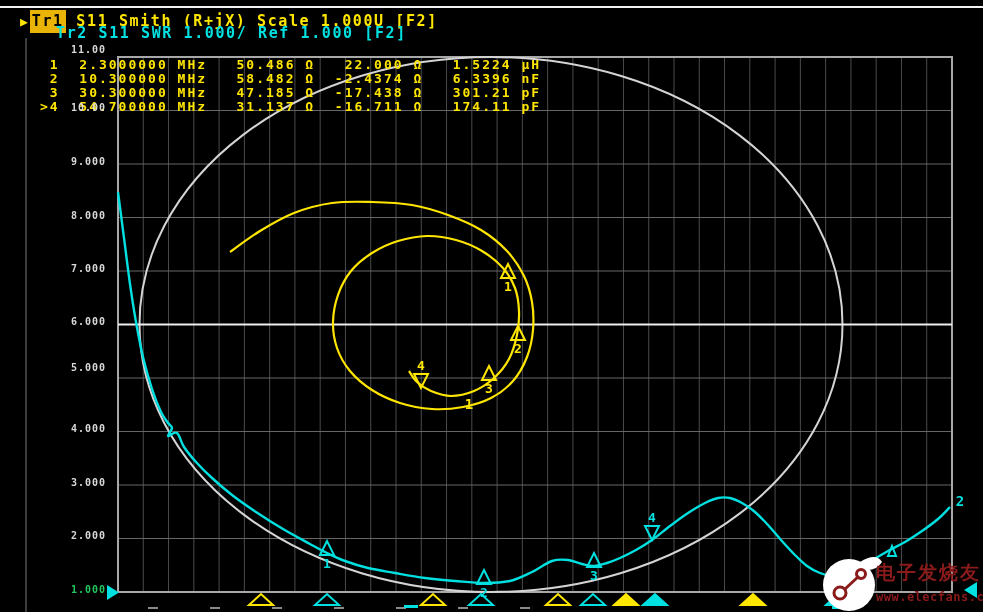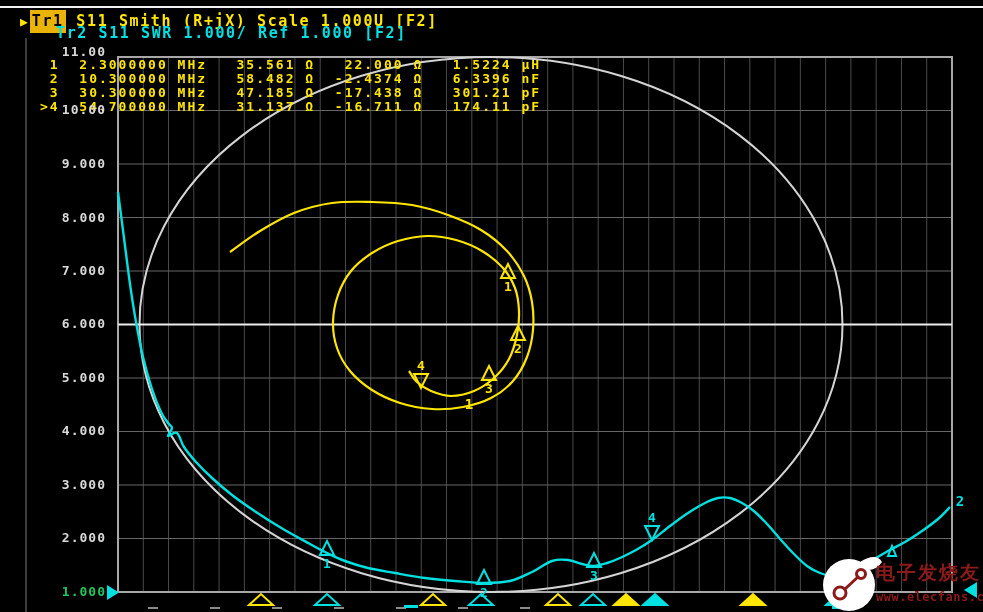--- a/index.html
+++ b/index.html
@@ -8,21 +8,21 @@
   #screen{position:absolute;left:0;top:0;width:983px;height:612px;background:#000;}
   #chart-svg{position:absolute;left:0;top:0;}
   .title-row{position:absolute;display:flex;align-items:center;white-space:pre;
              font-size:15px;font-weight:bold;letter-spacing:1.6px;line-height:15px;}
   #title1{left:20px;top:10px;color:#ffe600;}
   #title2{left:36px;top:26px;color:#00e0e0;margin-left:20px;}
   .tr-arrow{color:#ffe600;font-size:13px;margin-right:2px;letter-spacing:0;}
   .tr1-hl{background:#eab308;color:#000;padding:4px 2px;}
   .mk-row{position:absolute;left:40px;white-space:pre;font-size:13px;font-weight:bold;
           letter-spacing:2px;color:#ffe600;line-height:14px;}
-  .ylab{position:absolute;left:36px;width:70px;text-align:right;font-size:13px;
+  .ylab{position:absolute;left:36px;width:70px;text-align:right;font-size:10px;
         font-weight:bold;letter-spacing:1px;color:#d8d8d8;}
   .ylab.cyan{color:#22c55e;}
   #watermark{position:absolute;left:820px;top:548px;width:163px;height:64px;}
   #wm-text{position:absolute;left:56px;top:12px;color:#8b1a1a;font-weight:bold;}
   #wm-cn{font-size:19px;letter-spacing:2px;white-space:nowrap;display:block;}
   #wm-url{font-size:12px;letter-spacing:0.5px;white-space:nowrap;display:block;margin-top:4px;}
 </style>
 </head>
 <body>
 
@@ -165,32 +165,32 @@
       <rect x="832" y="606" width="16" height="3" fill="#00e0e0"></rect>
     </svg>
 
   <div id="title1" class="title-row">
     <span class="tr-arrow">▶</span><span class="tr1-hl">Tr1</span><span> S11 Smith (R+jX) Scale 1.000U [F2]</span>
   </div>
   <div id="title2" class="title-row">
     <span>Tr2</span><span> S11 SWR 1.000/ Ref 1.000 [F2]</span>
   </div>
 
-  <div class="mk-row" style="top:58px"> 1  2.3000000 MHz   35.561 Ω   22.000 Ω   1.5224 µH</div>
+  <div class="mk-row" style="top:58px"> 1  2.3000000 MHz   50.486 Ω   22.000 Ω   1.5224 µH</div>
   <div class="mk-row" style="top:72px"> 2  10.300000 MHz   58.482 Ω  -2.4374 Ω   6.3396 nF</div>
   <div class="mk-row" style="top:86px"> 3  30.300000 MHz   47.185 Ω  -17.438 Ω   301.21 pF</div>
   <div class="mk-row" style="top:100px">&gt;4  54.700000 MHz   31.137 Ω  -16.711 Ω   174.11 pF</div>
 
   <div class="ylab" style="top:44px">11.00</div>
   <div class="ylab" style="top:102px">10.00</div>
   <div class="ylab" style="top:156px">9.000</div>
   <div class="ylab" style="top:210px">8.000</div>
   <div class="ylab" style="top:263px">7.000</div>
   <div class="ylab" style="top:316px">6.000</div>
-  <div class="ylab" style="top:370px">5.000</div>
+  <div class="ylab" style="top:362px">5.000</div>
   <div class="ylab" style="top:423px">4.000</div>
   <div class="ylab" style="top:477px">3.000</div>
   <div class="ylab" style="top:530px">2.000</div>
   <div class="ylab cyan" style="top:584px">1.000</div>
 
   <div id="watermark">
     <svg width="66" height="64" style="position:absolute;left:0;top:0">
       <circle cx="29" cy="37" r="26" fill="#ffffff"></circle>
       <path d="M 40,14 Q 56,4 62,14 Q 54,26 38,20 Z" fill="#ffffff"></path>
       <circle cx="20" cy="45" r="6" fill="none" stroke="#8b1a1a" stroke-width="3"></circle>

